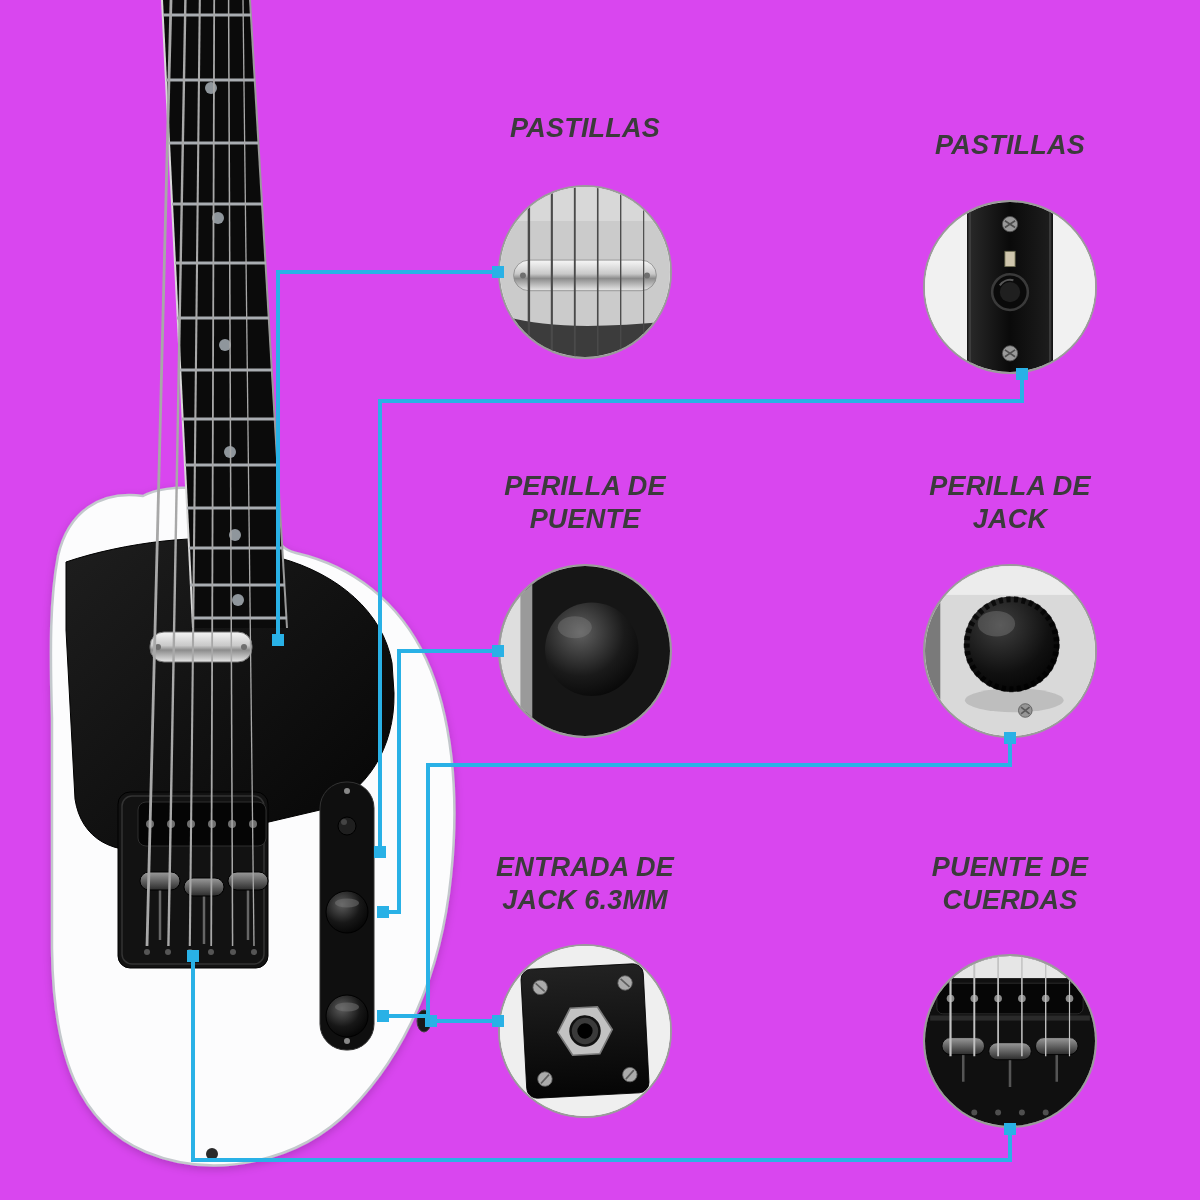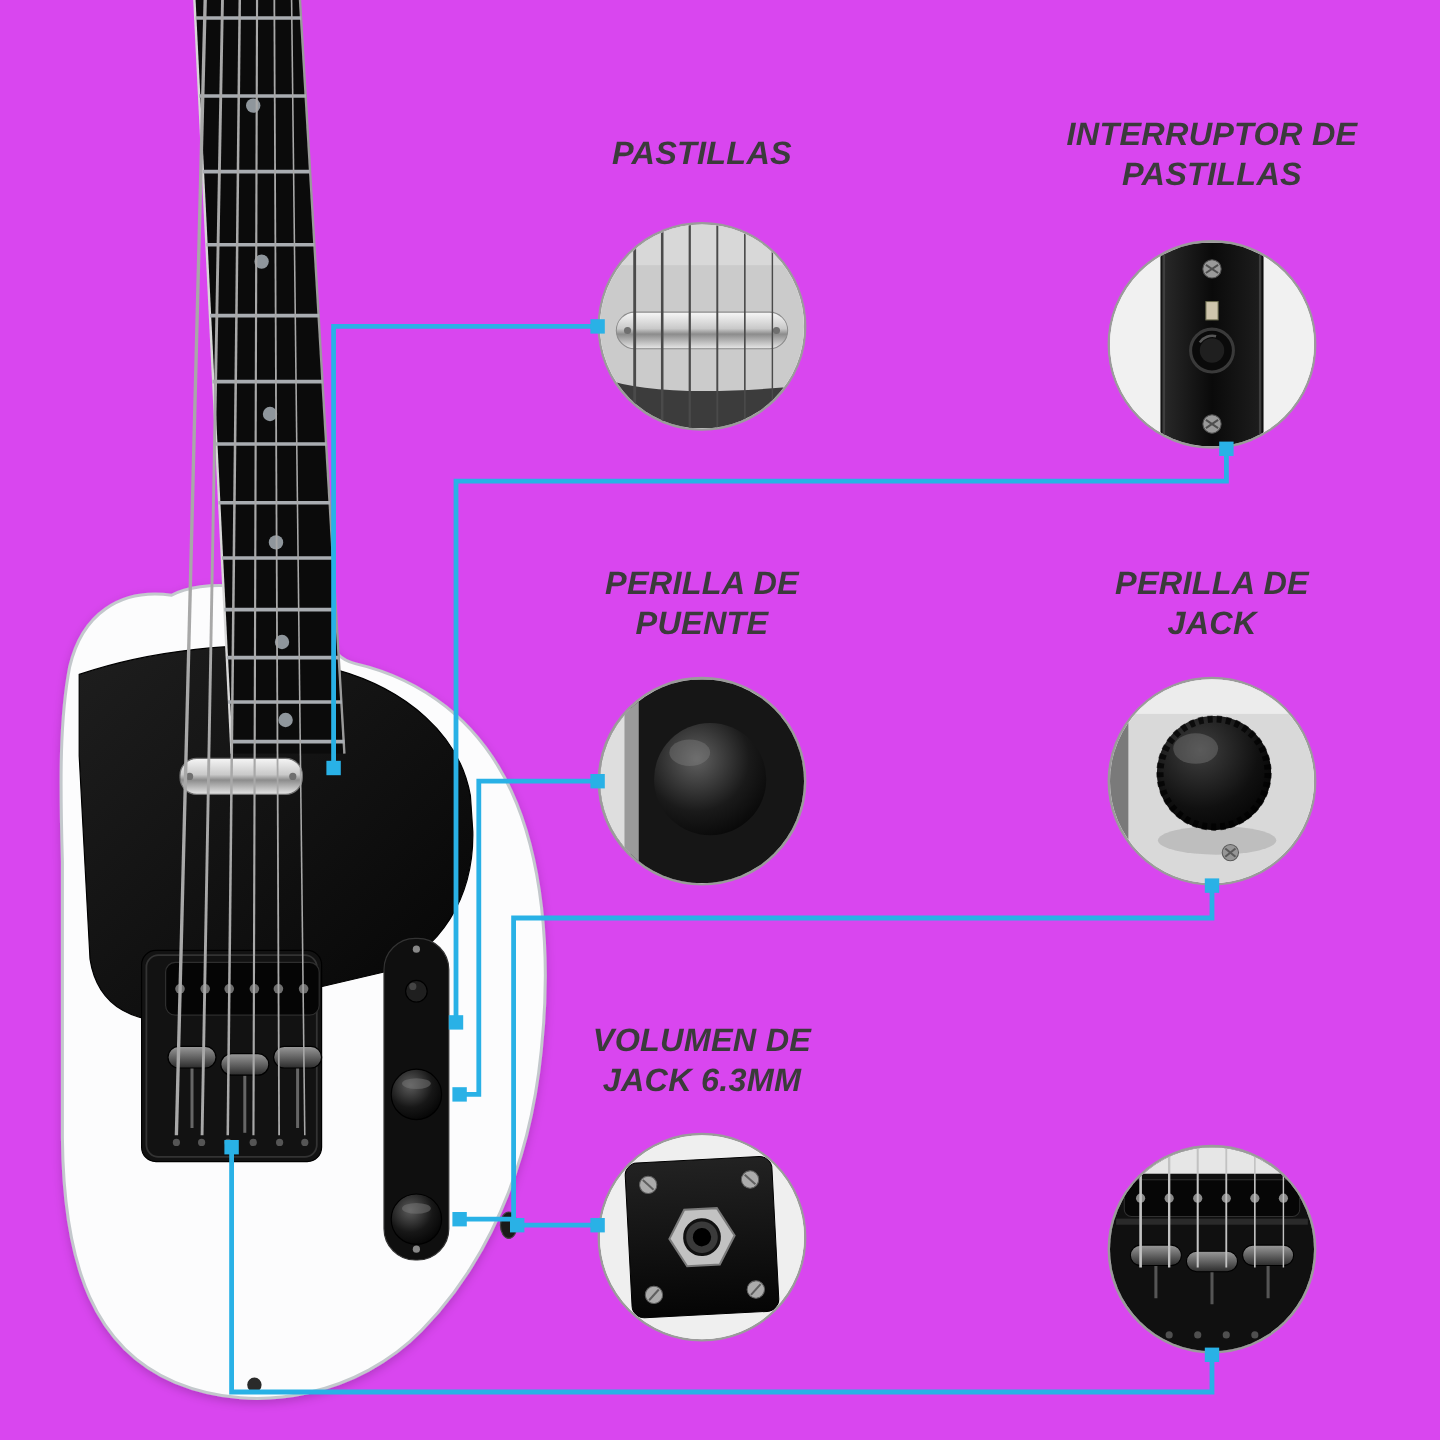--- a/index.html
+++ b/index.html
@@ -205,34 +205,37 @@
       <rect class="sq" x="187" y="950" width="12" height="12"></rect>
         <rect class="sq" x="1004" y="1123" width="12" height="12"></rect>
     </g>
   </svg>
 
   <div class="callout-label" id="label-pastillas">
     <span>PASTILLAS</span>
     <span></span>
   </div>
   <div class="callout-label" id="label-interruptor">
-    <span>INTERRUPTOR DE</span>
     <span>PASTILLAS</span>
   </div>
   <div class="callout-label" id="label-volumen">
     <span>PERILLA DE</span>
     <span>PUENTE</span>
   </div>
   <div class="callout-label" id="label-tono">
     <span>PERILLA DE</span>
     <span>JACK</span>
   </div>
   <div class="callout-label" id="label-jack">
-    <span>VOLUMEN DE</span>
+    <span>ENTRADA DE</span>
     <span>JACK 6.3MM</span>
+  </div>
+  <div class="callout-label" id="label-puente">
+    <span>PUENTE DE</span>
+    <span>CUERDAS</span>
   </div>
 
   <div class="callout-circle" id="circle-pastillas">
     <svg viewBox="0 0 200 200">
       <rect width="200" height="200" fill="#cbcbcb"></rect>
       <rect width="200" height="40" fill="#d8d8d8"></rect>
       <path d="M0 150 Q60 172 200 158 L200 200 L0 200 Z" fill="#3c3c3c"></path>
       <rect x="16" y="86" width="168" height="36" rx="18" fill="url(#chrome2)" stroke="#8b8b8b"></rect>
       <circle cx="27" cy="104" r="3.5" fill="#6f6f6f"></circle>
         <circle cx="173" cy="104" r="3.5" fill="#6f6f6f"></circle>

